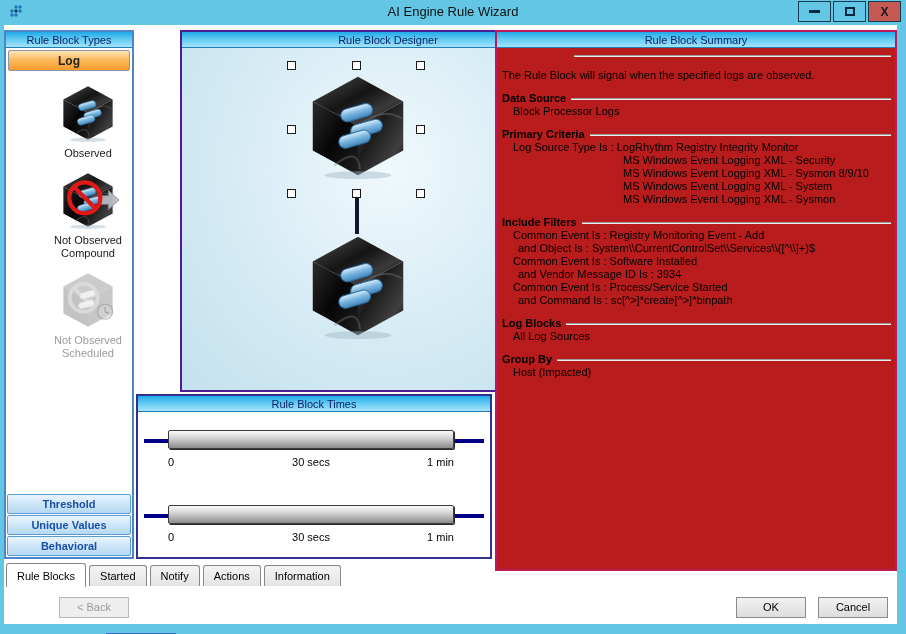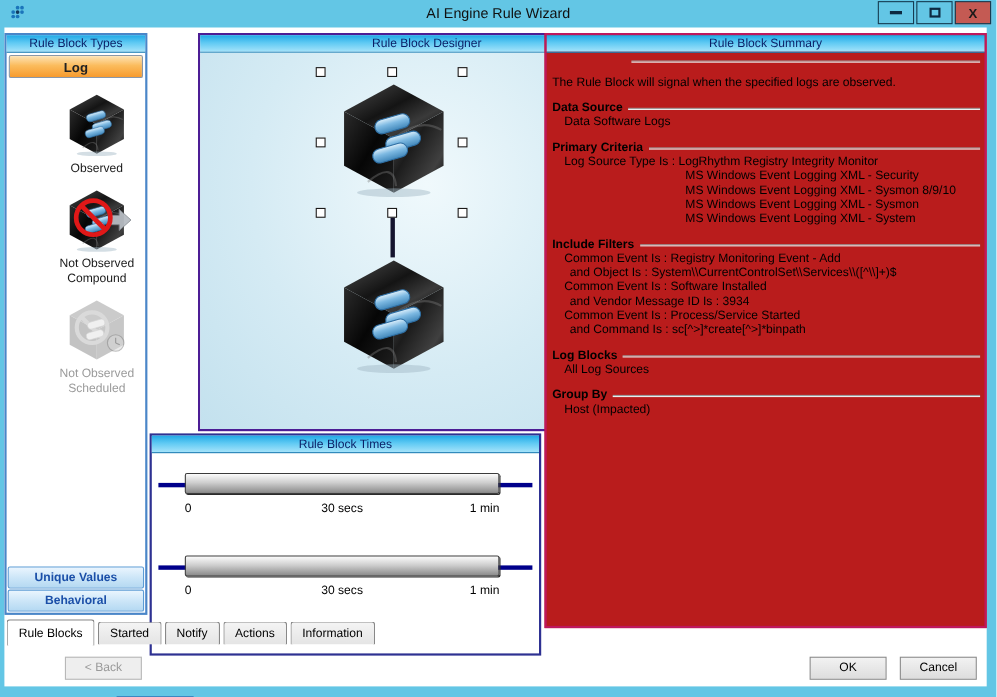--- a/index.html
+++ b/index.html
@@ -41,21 +41,21 @@
   
   .designer-panel { position:absolute; left:136px; top:30px; width:416px; height:362px;
     border:2px solid #4c1d95; background:#fff;margin-left:44px; }
   .designer-canvas { position:absolute; left:0; top:16px; right:0; bottom:0;
     background:radial-gradient(ellipse at 50% 35%, #f0f9fc 0%, #d5ebf4 55%, #c3e1ee 100%); }
   .handle { position:absolute; width:9px; height:9px; background:#fff; border:1px solid #1a1a1a; }
   .designer-cube { position:absolute; width:118px; height:112px; }
   .connector { position:absolute; background:#14142e; }
 
   
-  .times-panel { position:absolute; left:136px; top:394px; width:356px; height:202px;
+  .times-panel { position:absolute; left:136px; top:394px; width:356px; height:165px;
     border:2px solid #2e3192; background:#fff; }
   .slider { position:absolute; left:6px; right:6px; height:48px; }
   .slider-track { position:absolute; left:0; right:0; top:13px; height:4px; background:#00008b; }
   .slider-bar { position:absolute; left:24px; right:30px; top:4px; height:19px;
     background:linear-gradient(to bottom,#fbfbfb 0%,#cfcfcf 45%,#8b8b8b 100%);
     border:1px solid #3c3c3c; border-radius:2px; box-shadow:1px 1px 0 #2a2a2a; cursor:ew-resize; }
   .slider-labels { position:absolute; left:24px; right:30px; top:30px; height:14px; font-size:11px; color:#000; }
   .slider-labels .l { position:absolute; left:0; }
   .slider-labels .m { position:absolute; left:0; right:0; text-align:center; }
   .slider-labels .r { position:absolute; right:0; }
@@ -204,20 +204,21 @@
     </div>
 
     <div class="block-item disabled">
       <svg viewBox="0 0 120 112">
           <use href="#cube-scheduled"></use>
         </svg>
       <div class="block-label">Not Observed Scheduled</div>
     </div>
 
     <div class="lp-spacer"></div>
+    <button class="cat-btn">Threshold</button>
     <button class="cat-btn">Unique Values</button>
     <button class="cat-btn">Behavioral</button>
   </div>
 
   <div class="designer-panel">
     <div class="panel-header">Rule Block Designer</div>
     <div class="designer-canvas">
 
       <div class="handle" style="left:105px;top:13px;"></div>
       <div class="handle" style="left:170px;top:13px;"></div>
@@ -263,30 +264,30 @@
   </div>
 
   <div class="summary-panel">
     <div class="panel-header">Rule Block Summary</div>
     <div class="summary-body">
       <div class="top-rule"></div>
       <div class="sum-intro">The Rule Block will signal when the specified logs are observed.</div>
 
       <div class="sec">
         <div class="sec-head">Data Source</div>
-        <div class="sum-line ind-a">Data Software Logs</div>
+        <div class="sum-line ind-a">Block Processor Logs</div>
       </div>
 
       <div class="sec">
         <div class="sec-head">Primary Criteria</div>
         <div class="sum-line ind-a">Log Source Type Is : LogRhythm Registry Integrity Monitor</div>
         <div class="sum-line ind-deep">MS Windows Event Logging XML - Security</div>
         <div class="sum-line ind-deep">MS Windows Event Logging XML - Sysmon 8/9/10</div>
+        <div class="sum-line ind-deep">MS Windows Event Logging XML - System</div>
         <div class="sum-line ind-deep">MS Windows Event Logging XML - Sysmon</div>
-        <div class="sum-line ind-deep">MS Windows Event Logging XML - System</div>
       </div>
 
       <div class="sec">
         <div class="sec-head">Include Filters</div>
         <div class="sum-line ind-a">Common Event Is : Registry Monitoring Event - Add</div>
         <div class="sum-line ind-b">and Object Is : System\\CurrentControlSet\\Services\\([^\\]+)$</div>
         <div class="sum-line ind-a">Common Event Is : Software Installed</div>
         <div class="sum-line ind-b">and Vendor Message ID Is : 3934</div>
         <div class="sum-line ind-a">Common Event Is : Process/Service Started</div>
         <div class="sum-line ind-b">and Command Is : sc[^&gt;]*create[^&gt;]*binpath</div>

